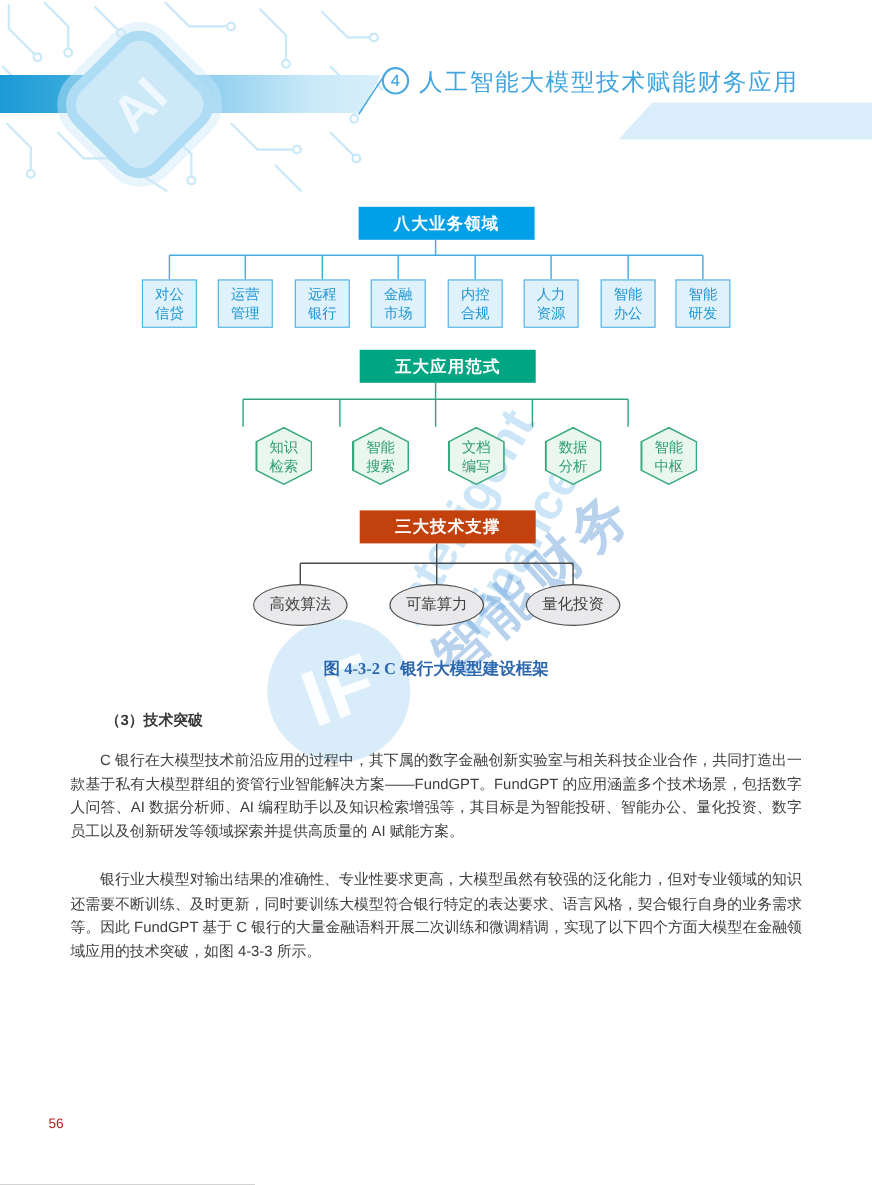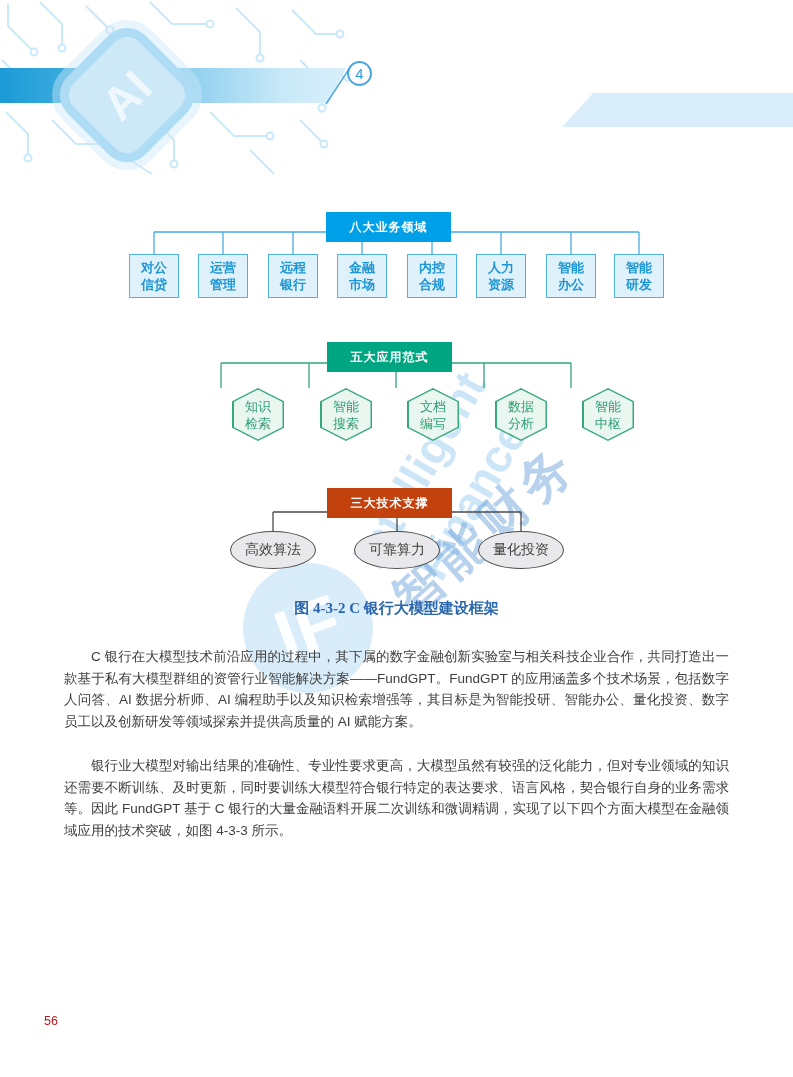--- a/index.html
+++ b/index.html
@@ -33,26 +33,26 @@
   .wm-cn { left:340px; top:497px; width:290px; text-align:center; transform:rotate(-42deg);
            font-size:50px; font-weight:bold; letter-spacing:6px; color:rgba(98,155,214,.45); }
   .wm-logo { left:243px; top:563px; width:130px; height:130px; border-radius:50%;
            background:rgba(191,224,246,.6); display:flex; align-items:center; justify-content:center; }
   .wm-logo span { font-size:72px; font-weight:bold; color:rgba(255,255,255,.92); transform:rotate(-20deg); }
 
   
   .connectors { position:absolute; left:0; top:0; z-index:1; pointer-events:none; }
   .node { position:absolute; z-index:2; display:flex; align-items:center; justify-content:center;
           text-align:center; white-space:pre-line; }
-  .tier-head { width:125px; height:30px; color:#fff; font-size:12px; font-weight:bold; letter-spacing:1px;margin-top:24px; }
+  .tier-head { width:160px; height:30px; color:#fff; font-size:15px; font-weight:bold; letter-spacing:1px; }
   .t1-head { left:326px; top:188px; background:#00a0e9; }
   .t2-head { left:327px; top:318px; background:#00a582; }
   .t3-head { left:327px; top:464px; background:#c2410c; }
   .box { width:50px; height:44px; top:254px; background:#dff1fb; border:1.5px solid #4fb0e5;
-         color:#1e96d5; font-size:13px; line-height:17px;font-weight:bold; }
+         color:#1e96d5; font-size:13px; line-height:17px; }
   .hexo { width:52px; height:53px; top:388px; background:#35a97c;
           clip-path:polygon(50% 0,100% 25%,100% 75%,50% 100%,0 75%,0 25%);margin-left:37px; }
   .hexi { position:absolute; inset:1.5px; background:#eaf6f0;
           clip-path:polygon(50% 0,100% 25%,100% 75%,50% 100%,0 75%,0 25%);
           display:flex; align-items:center; justify-content:center; text-align:center;
           white-space:pre-line; color:#2e9e74; font-size:13px; line-height:17px; }
   .ellipse { width:86px; height:38px; top:531px; background:#e9e9eb; border:1px solid #4d4d4d;
           border-radius:50%; color:#404040; font-size:14px; }
   .caption { position:absolute; left:0; top:599px; width:100%; text-align:center; z-index:2;
           font-family:"Liberation Serif","DejaVu Serif",serif; font-weight:600;
@@ -118,20 +118,21 @@
   </svg>
   <div class="band"></div>
   <div class="pgram"></div>
   <div class="chip">
       <span>AI</span>
     </div>
   <svg class="head-line" width="793" height="160" viewBox="0 0 793 160">
     <line x1="326" y1="104" x2="351" y2="66" stroke="#4aa8e0" stroke-width="1.4"></line>
   </svg>
   <div class="chapter-circle">4</div>
+  <div class="page-title">人工智能大模型技术赋能财务应用</div>
 
   <svg class="connectors" width="793" height="640" viewBox="0 0 793 640">
     <g stroke="#45ace2" stroke-width="1.3" fill="none">
       <path d="M396,218 V232"></path>
         <path d="M154,232 H639"></path>
       <path d="M154,232 V254"></path>
         <path d="M223,232 V254"></path>
         <path d="M293,232 V254"></path>
         <path d="M362,232 V254"></path>
       <path d="M432,232 V254"></path>
@@ -188,18 +189,19 @@
 中枢</div></div>
 
   <div class="node tier-head t3-head">三大技术支撑</div>
   <div class="node ellipse" style="left:230px">高效算法</div>
   <div class="node ellipse" style="left:354px">可靠算力</div>
   <div class="node ellipse" style="left:478px">量化投资</div>
 
   <div class="caption">图 4-3-2 C 银行大模型建设框架</div>
 
   <div class="content">
+    <h3>（3）技术突破</h3>
     <p>C 银行在大模型技术前沿应用的过程中，其下属的数字金融创新实验室与相关科技企业合作，共同打造出一款基于私有大模型群组的资管行业智能解决方案——FundGPT。FundGPT 的应用涵盖多个技术场景，包括数字人问答、AI 数据分析师、AI 编程助手以及知识检索增强等，其目标是为智能投研、智能办公、量化投资、数字员工以及创新研发等领域探索并提供高质量的 AI 赋能方案。</p>
     <p>银行业大模型对输出结果的准确性、专业性要求更高，大模型虽然有较强的泛化能力，但对专业领域的知识还需要不断训练、及时更新，同时要训练大模型符合银行特定的表达要求、语言风格，契合银行自身的业务需求等。因此 FundGPT 基于 C 银行的大量金融语料开展二次训练和微调精调，实现了以下四个方面大模型在金融领域应用的技术突破，如图 4-3-3 所示。</p>
   </div>
 
   <div class="page-num">56</div>
 </div>
 
 </body></html>

